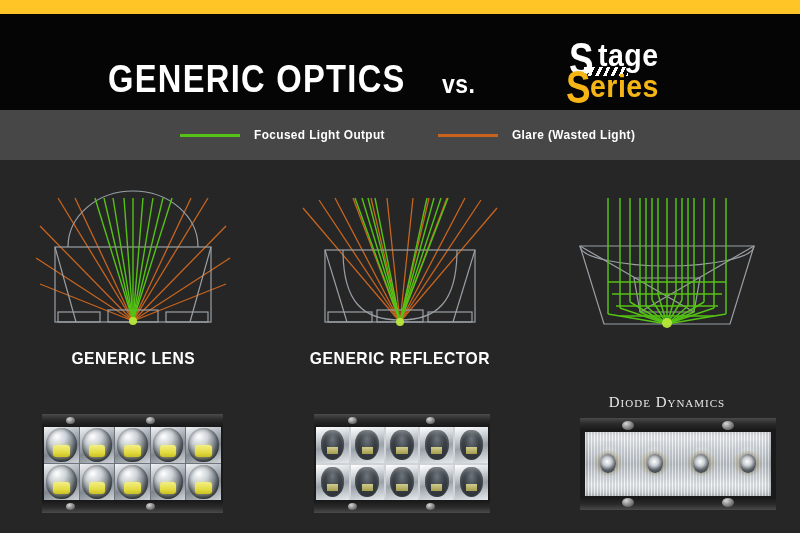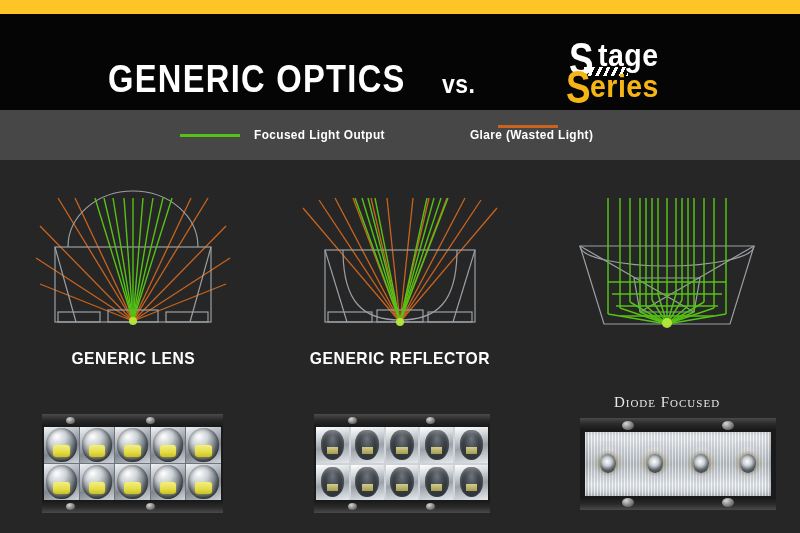--- a/index.html
+++ b/index.html
@@ -31,21 +31,21 @@
   .logo .bigS-y{position:absolute;left:0px;top:26px;color:#F5B514;font-size:46px;font-weight:700;
       font-family:"Liberation Sans Narrow","Liberation Sans",sans-serif;line-height:1;transform:scaleX(.8);transform-origin:left top;}
   .logo .hash{position:absolute;left:18px;top:29px;width:44px;height:9px;overflow:hidden;
       background:repeating-linear-gradient(115deg,#ffffff 0 3px,transparent 3px 7px);}
 
   
   .legend{position:absolute;left:0;top:110px;width:800px;height:50px;background:#474747;}
   .legend-inner{position:absolute;left:180px;top:0;width:470px;height:33px;}
   .lg-item{position:absolute;top:15px;height:20px;display:flex;align-items:center;}
   .lg-item.a{left:0;}
-  .lg-item.b{left:276px;flex-direction:column;}
+  .lg-item.b{left:258px;}
   .swatch{width:60px;height:3px;display:block;}
   .sw-green{background:#55C215;}
   .sw-orange{background:#C8641E;}
   .lg-text{margin-left:14px;color:#ffffff;font-size:12.5px;font-weight:700;
            font-family:"Liberation Sans Narrow","Liberation Sans",sans-serif;
            letter-spacing:.4px;white-space:nowrap;transform:scaleX(.95);transform-origin:left center;}
 
   
   .body{position:absolute;left:0;top:174px;width:800px;height:365px;background:#262626;}
 
@@ -284,21 +284,21 @@
             <line x1="74" y1="98" x2="192" y2="98"></line>
             <line x1="78" y1="110" x2="188" y2="110"></line>
             <line x1="82" y1="122" x2="184" y2="122"></line>
             <line x1="86" y1="132" x2="180" y2="132"></line>
           </g>
           <circle cx="133" cy="139" r="5" fill="#b6e83a" opacity=".95"></circle>
         </svg>
       </div>
     </div>
 
-    <div class="dd">Diode Focused</div>
+    <div class="dd">Diode Dynamics</div>
   </div>
 
   <div class="photo p1">
     <div class="bar-frame">
       <div class="bar-rail top"></div>
       <div class="screw" style="left:24px;top:3px"></div>
       <div class="screw" style="left:104px;top:3px"></div>
       <div class="lens-grid">
         <div class="lens-cell">
             <div class="lens-dome"></div>

